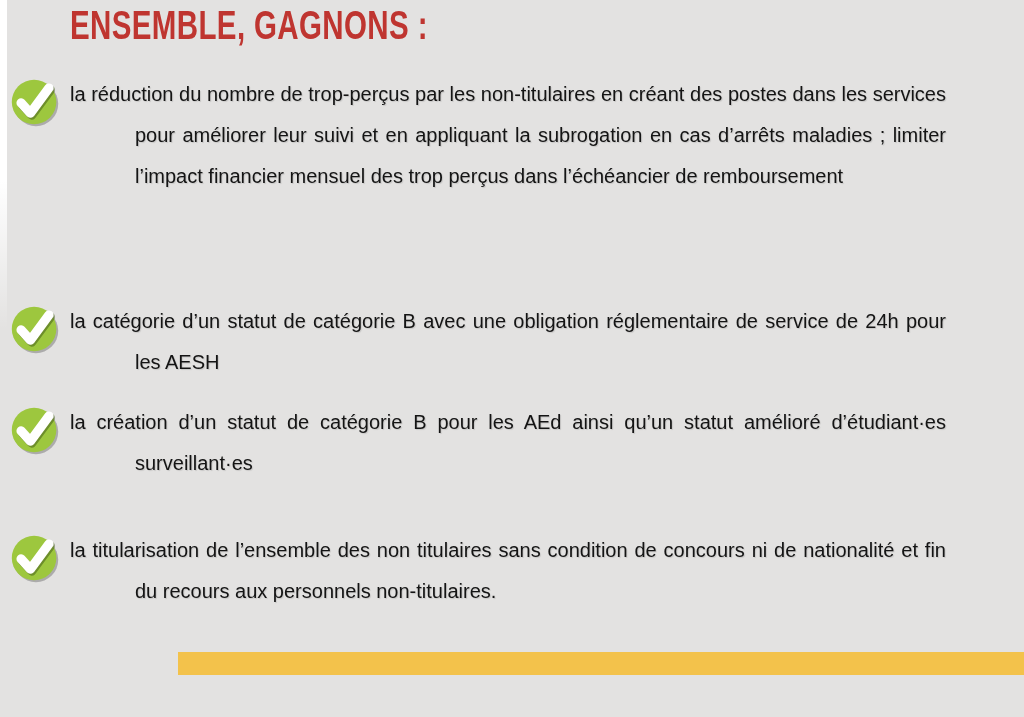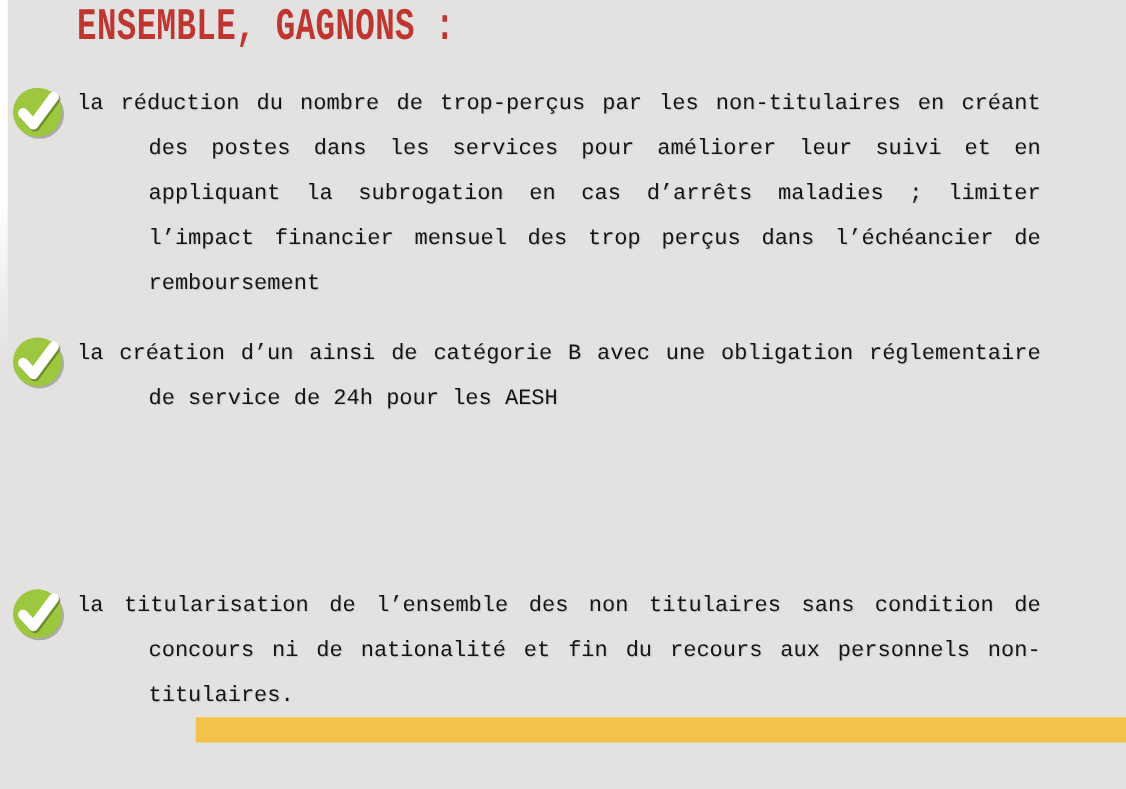--- a/index.html
+++ b/index.html
@@ -2,21 +2,21 @@
 <html><head>
 <meta charset="utf-8">
 <style>
   html, body { margin: 0; padding: 0; }
   .page {
     position: relative;
     width: 1024px;
     height: 717px;
     background: #e3e2e1;
     overflow: hidden;
-    font-family: Liberation Mono, monospace;
+    font-family: Liberation Sans, sans-serif;
     color: #141414;
   }
   .edge-strip {
     position: absolute;
     left: 0; top: 0;
     width: 7px; height: 330px;
     background: linear-gradient(#ffffff 0%, #ffffff 55%, rgba(255,255,255,0) 100%);
   }
   .title {
     position: absolute;
@@ -79,23 +79,32 @@
     <p class="item-text">la réduction du nombre de trop-perçus par les non-titulaires en créant des postes dans les services pour améliorer leur suivi et en appliquant la subrogation en cas d’arrêts maladies ; limiter l’impact financier mensuel des trop perçus dans l’échéancier de remboursement</p>
   </div>
 
   <div class="item item-2">
     <svg class="check-icon" viewBox="0 0 56 56">
       <circle cx="29" cy="30" r="24" fill="rgba(90,90,90,0.40)"></circle>
       <circle cx="27" cy="28" r="24" fill="#9dc73e"></circle>
       <path d="M13 29 L23 40 L43 13" fill="none" stroke="rgba(70,95,25,0.55)" stroke-width="10" stroke-linecap="round" stroke-linejoin="round" transform="translate(1.5,2)"></path>
       <path d="M13 29 L23 40 L43 13" fill="none" stroke="#ffffff" stroke-width="10" stroke-linecap="round" stroke-linejoin="round"></path>
     </svg>
-    <p class="item-text">la création d’un ainsi de catégorie B avec une obligation réglementaire de service de 24h pour les AESH</p>
+    <p class="item-text">la catégorie d’un statut de catégorie B avec une obligation réglementaire de service de 24h pour les AESH</p>
   </div>
 
+  <div class="item item-3">
+    <svg class="check-icon" viewBox="0 0 56 56">
+      <circle cx="29" cy="30" r="24" fill="rgba(90,90,90,0.40)"></circle>
+      <circle cx="27" cy="28" r="24" fill="#9dc73e"></circle>
+      <path d="M13 29 L23 40 L43 13" fill="none" stroke="rgba(70,95,25,0.55)" stroke-width="10" stroke-linecap="round" stroke-linejoin="round" transform="translate(1.5,2)"></path>
+      <path d="M13 29 L23 40 L43 13" fill="none" stroke="#ffffff" stroke-width="10" stroke-linecap="round" stroke-linejoin="round"></path>
+    </svg>
+    <p class="item-text">la création d’un statut de catégorie B pour les AEd ainsi qu’un statut amélioré d’étudiant·es surveillant·es</p>
+  </div>
 
   <div class="item item-4">
     <svg class="check-icon" viewBox="0 0 56 56">
       <circle cx="29" cy="30" r="24" fill="rgba(90,90,90,0.40)"></circle>
       <circle cx="27" cy="28" r="24" fill="#9dc73e"></circle>
       <path d="M13 29 L23 40 L43 13" fill="none" stroke="rgba(70,95,25,0.55)" stroke-width="10" stroke-linecap="round" stroke-linejoin="round" transform="translate(1.5,2)"></path>
       <path d="M13 29 L23 40 L43 13" fill="none" stroke="#ffffff" stroke-width="10" stroke-linecap="round" stroke-linejoin="round"></path>
     </svg>
     <p class="item-text">la titularisation de l’ensemble des non titulaires sans condition de concours ni de nationalité et fin du recours aux personnels non-titulaires.</p>
   </div>

